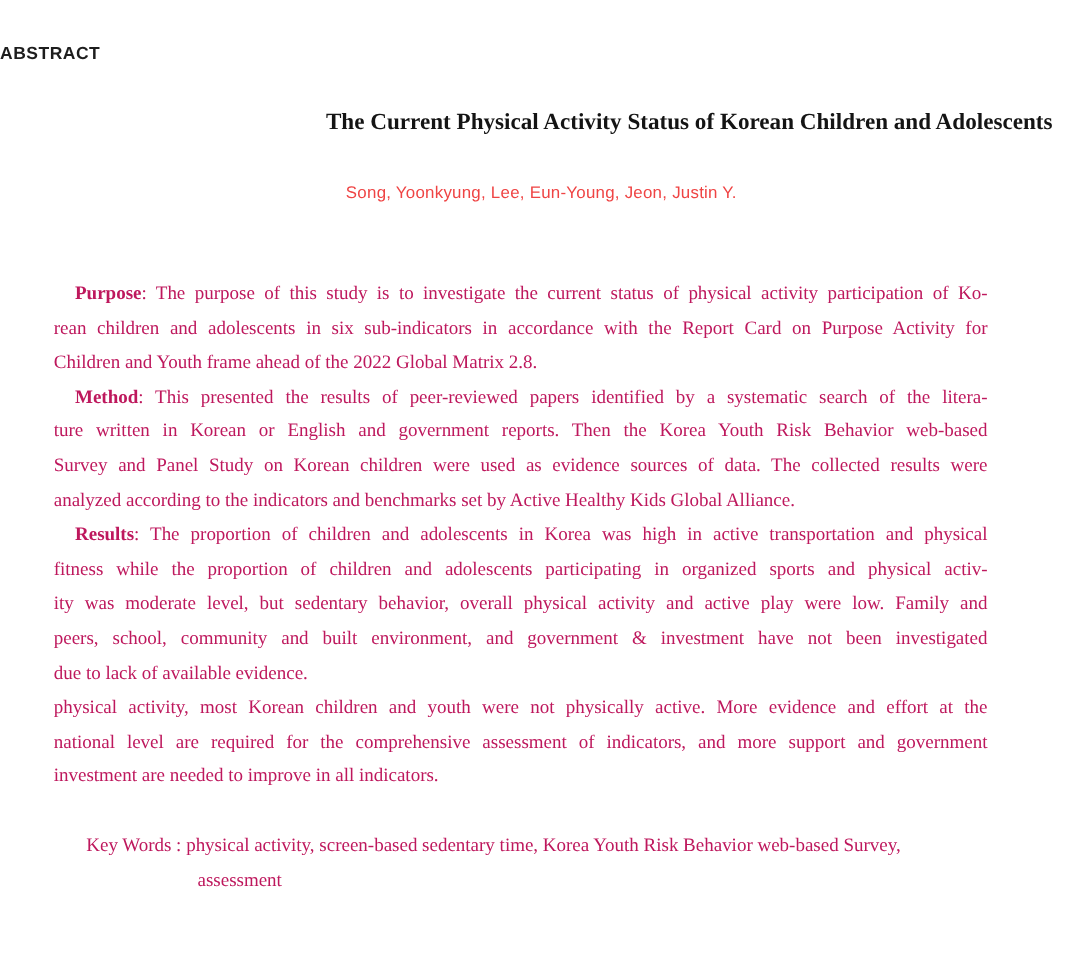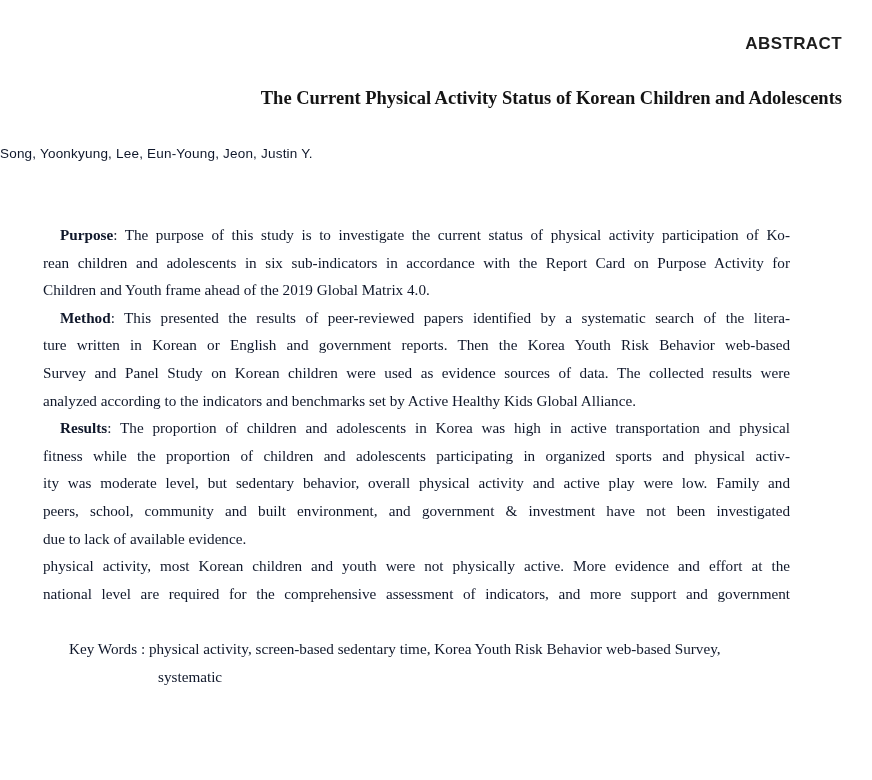--- a/index.html
+++ b/index.html
@@ -12,58 +12,59 @@
     width: 872px;
     height: 780px;
     background: #ffffff;
     overflow: hidden;
   }
   .section-heading {
     position: absolute;
     top: 34px;
     left: 0;
     width: 842px;
-    text-align: right;
+    text-align: left;
     font-family: "Liberation Sans", "DejaVu Sans", sans-serif;
     font-weight: 700;
-    font-size: 17px;
+    font-size: 14px;
     letter-spacing: 0.4px;
     color: #1d1d1d;
   }
   .paper-title {
     position: absolute;
     top: 88px;
     left: 0;
     width: 842px;
     margin: 0;
     text-align: right;
     font-family: "Liberation Serif", "DejaVu Serif", serif;
     font-weight: 700;
     font-size: 18.5px;
     color: #141414;
   }
   .authors {
     position: absolute;
     top: 146px;
-    left: 0;
+    left: 12px;
     width: 842px;
+    text-align: center;
     font-family: "Liberation Sans", "DejaVu Sans", sans-serif;
     font-size: 13.5px;
     letter-spacing: 0.2px;
-    color: #0f172a;
+    color: #ef4444;
   }
   .body-col {
     position: absolute;
     left: 43px;
     top: 221px;
     width: 747px;
     font-family: "Liberation Serif", "DejaVu Serif", serif;
     font-size: 15.2px;
     line-height: 27.6px;
-    color: #0f172a;
+    color: #be185d;
   }
   .para { margin: 0; }
   .pline {
     text-align: justify;
   }
   .pline.jfull {
     text-align-last: justify;
   }
   .pline.first {
     text-indent: 17px;
@@ -87,37 +88,38 @@
   <div class="section-heading">ABSTRACT</div>
 
   <h1 class="paper-title">The Current Physical Activity Status of Korean Children and Adolescents</h1>
 
   <div class="authors">Song, Yoonkyung, Lee, Eun-Young, Jeon, Justin Y.</div>
 
   <div class="body-col" id="abstract-body">
       <div class="para">
         <div class="pline first jfull"><b class="plabel">Purpose</b>: The purpose of this study is to investigate the current status of physical activity participation of Ko-</div>
         <div class="pline jfull">rean children and adolescents in six sub-indicators in accordance with the Report Card on Purpose Activity for</div>
-        <div class="pline">Children and Youth frame ahead of the 2019 Global Matrix 4.0.</div>
+        <div class="pline">Children and Youth frame ahead of the 2022 Global Matrix 2.8.</div>
       </div>
       <div class="para">
         <div class="pline first jfull"><b class="plabel">Method</b>: This presented the results of peer-reviewed papers identified by a systematic search of the litera-</div>
         <div class="pline jfull">ture written in Korean or English and government reports. Then the Korea Youth Risk Behavior web-based</div>
         <div class="pline jfull">Survey and Panel Study on Korean children were used as evidence sources of data. The collected results were</div>
         <div class="pline">analyzed according to the indicators and benchmarks set by Active Healthy Kids Global Alliance.</div>
       </div>
       <div class="para">
         <div class="pline first jfull"><b class="plabel">Results</b>: The proportion of children and adolescents in Korea was high in active transportation and physical</div>
         <div class="pline jfull">fitness while the proportion of children and adolescents participating in organized sports and physical activ-</div>
         <div class="pline jfull">ity was moderate level, but sedentary behavior, overall physical activity and active play were low. Family and</div>
         <div class="pline jfull">peers, school, community and built environment, and government &amp; investment have not been investigated</div>
         <div class="pline">due to lack of available evidence.</div>
       </div>
       <div class="para">
         <div class="pline jfull">physical activity, most Korean children and youth were not physically active. More evidence and effort at the</div>
         <div class="pline jfull">national level are required for the comprehensive assessment of indicators, and more support and government</div>
+        <div class="pline">investment are needed to improve in all indicators.</div>
       </div>
       <div class="keywords">
         <div class="kw-line kw-first">Key Words : physical activity, screen-based sedentary time, Korea Youth Risk Behavior web-based Survey,</div>
-        <div class="kw-line">systematic</div>
+        <div class="kw-line">assessment</div>
       </div>
     </div>
 </div>
 
 </body></html>

